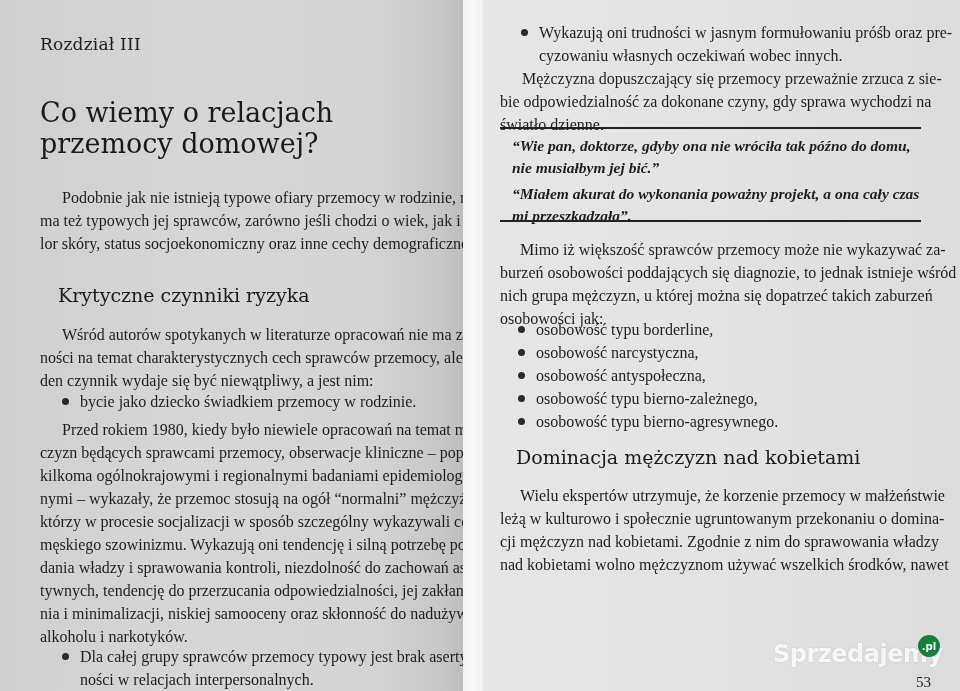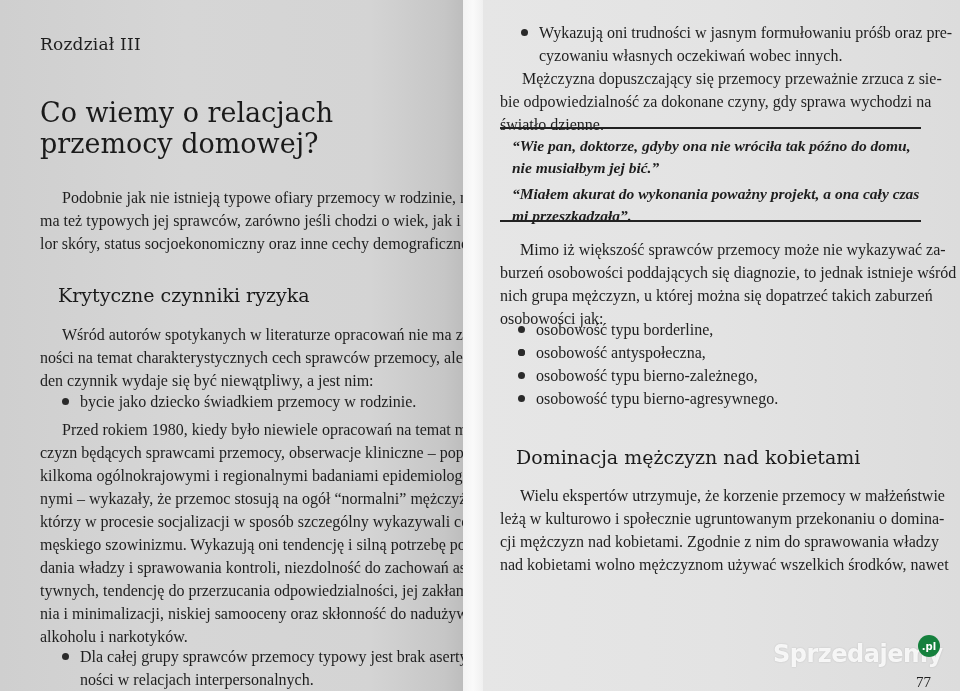--- a/index.html
+++ b/index.html
@@ -122,32 +122,32 @@
 
   <p class="para" style="top:238px;left:17px;width:422px;">
     <span class="line" style="padding-left:20px;">Mimo iż większość sprawców przemocy może nie wykazywać za-</span>
     <span class="line">burzeń osobowości poddających się diagnozie, to jednak istnieje wśród</span>
     <span class="line">nich grupa mężczyzn, u której można się dopatrzeć takich zaburzeń</span>
     <span class="line">osobowości jak:</span>
   </p>
 
   <ul class="bullet-list" style="top:318px;left:33px;">
     <li><span class="bullet-dot"></span><span>osobowość typu borderline,</span></li>
-    <li><span class="bullet-dot"></span></li>
+    <li><span class="bullet-dot"></span><span>osobowość narcystyczna,</span></li>
     <li><span class="bullet-dot"></span><span>osobowość antyspołeczna,</span></li>
     <li><span class="bullet-dot"></span><span>osobowość typu bierno-zależnego,</span></li>
     <li><span class="bullet-dot"></span><span>osobowość typu bierno-agresywnego.</span></li>
   </ul>
 
   <h2 class="section-heading" style="top:446px;left:33px;">Dominacja mężczyzn nad kobietami</h2>
 
   <p class="para" style="top:484px;left:17px;width:426px;">
     <span class="line" style="padding-left:20px;">Wielu ekspertów utrzymuje, że korzenie przemocy w małżeństwie</span>
     <span class="line">leżą w kulturowo i społecznie ugruntowanym przekonaniu o domina-</span>
     <span class="line">cji mężczyzn nad kobietami. Zgodnie z nim do sprawowania władzy</span>
     <span class="line">nad kobietami wolno mężczyznom używać wszelkich środków, nawet</span>
   </p>
 
-  <div class="page-number" style="top:674px;left:433px;">77</div>
+  <div class="page-number" style="top:674px;left:433px;">53</div>
 </div>
 
 <div class="watermark">Sprzedajemy</div>
 <div class="watermark-badge">.pl</div>
 
 </body></html>

